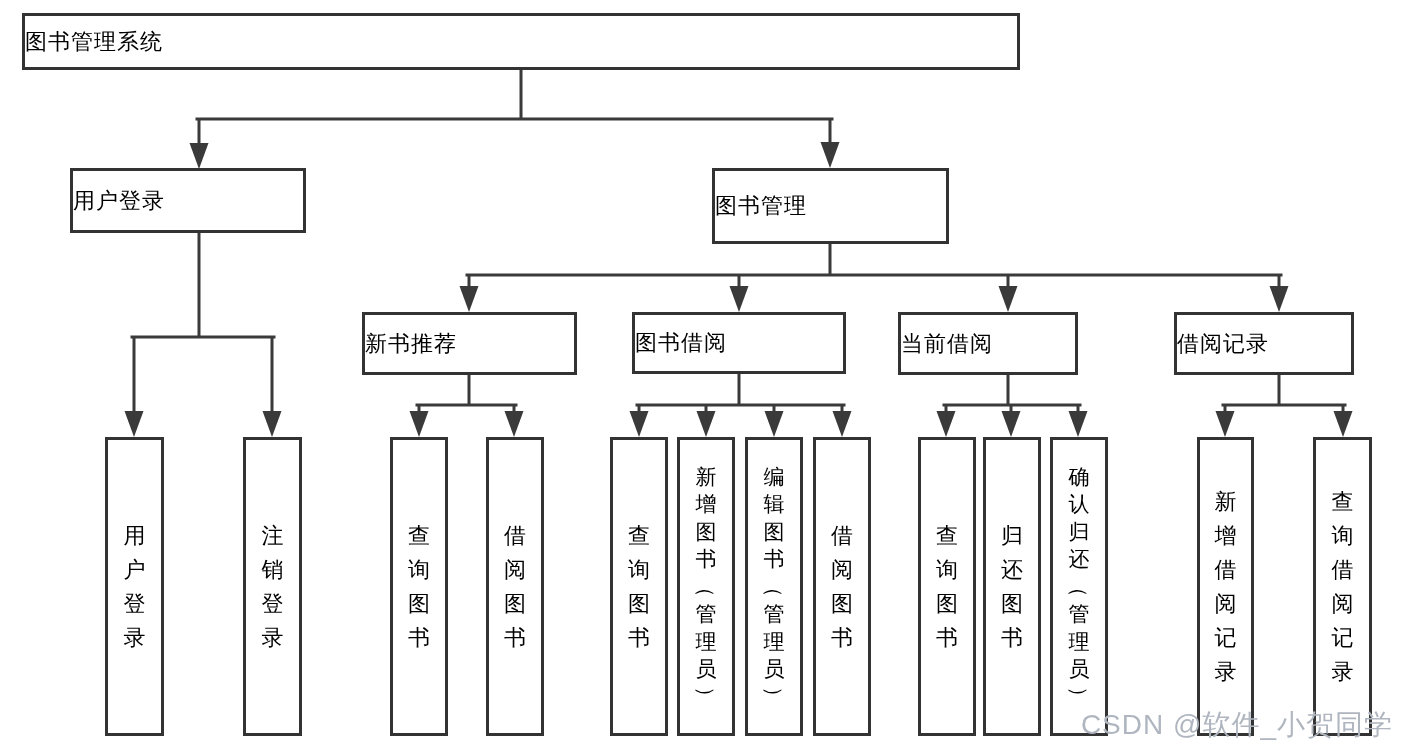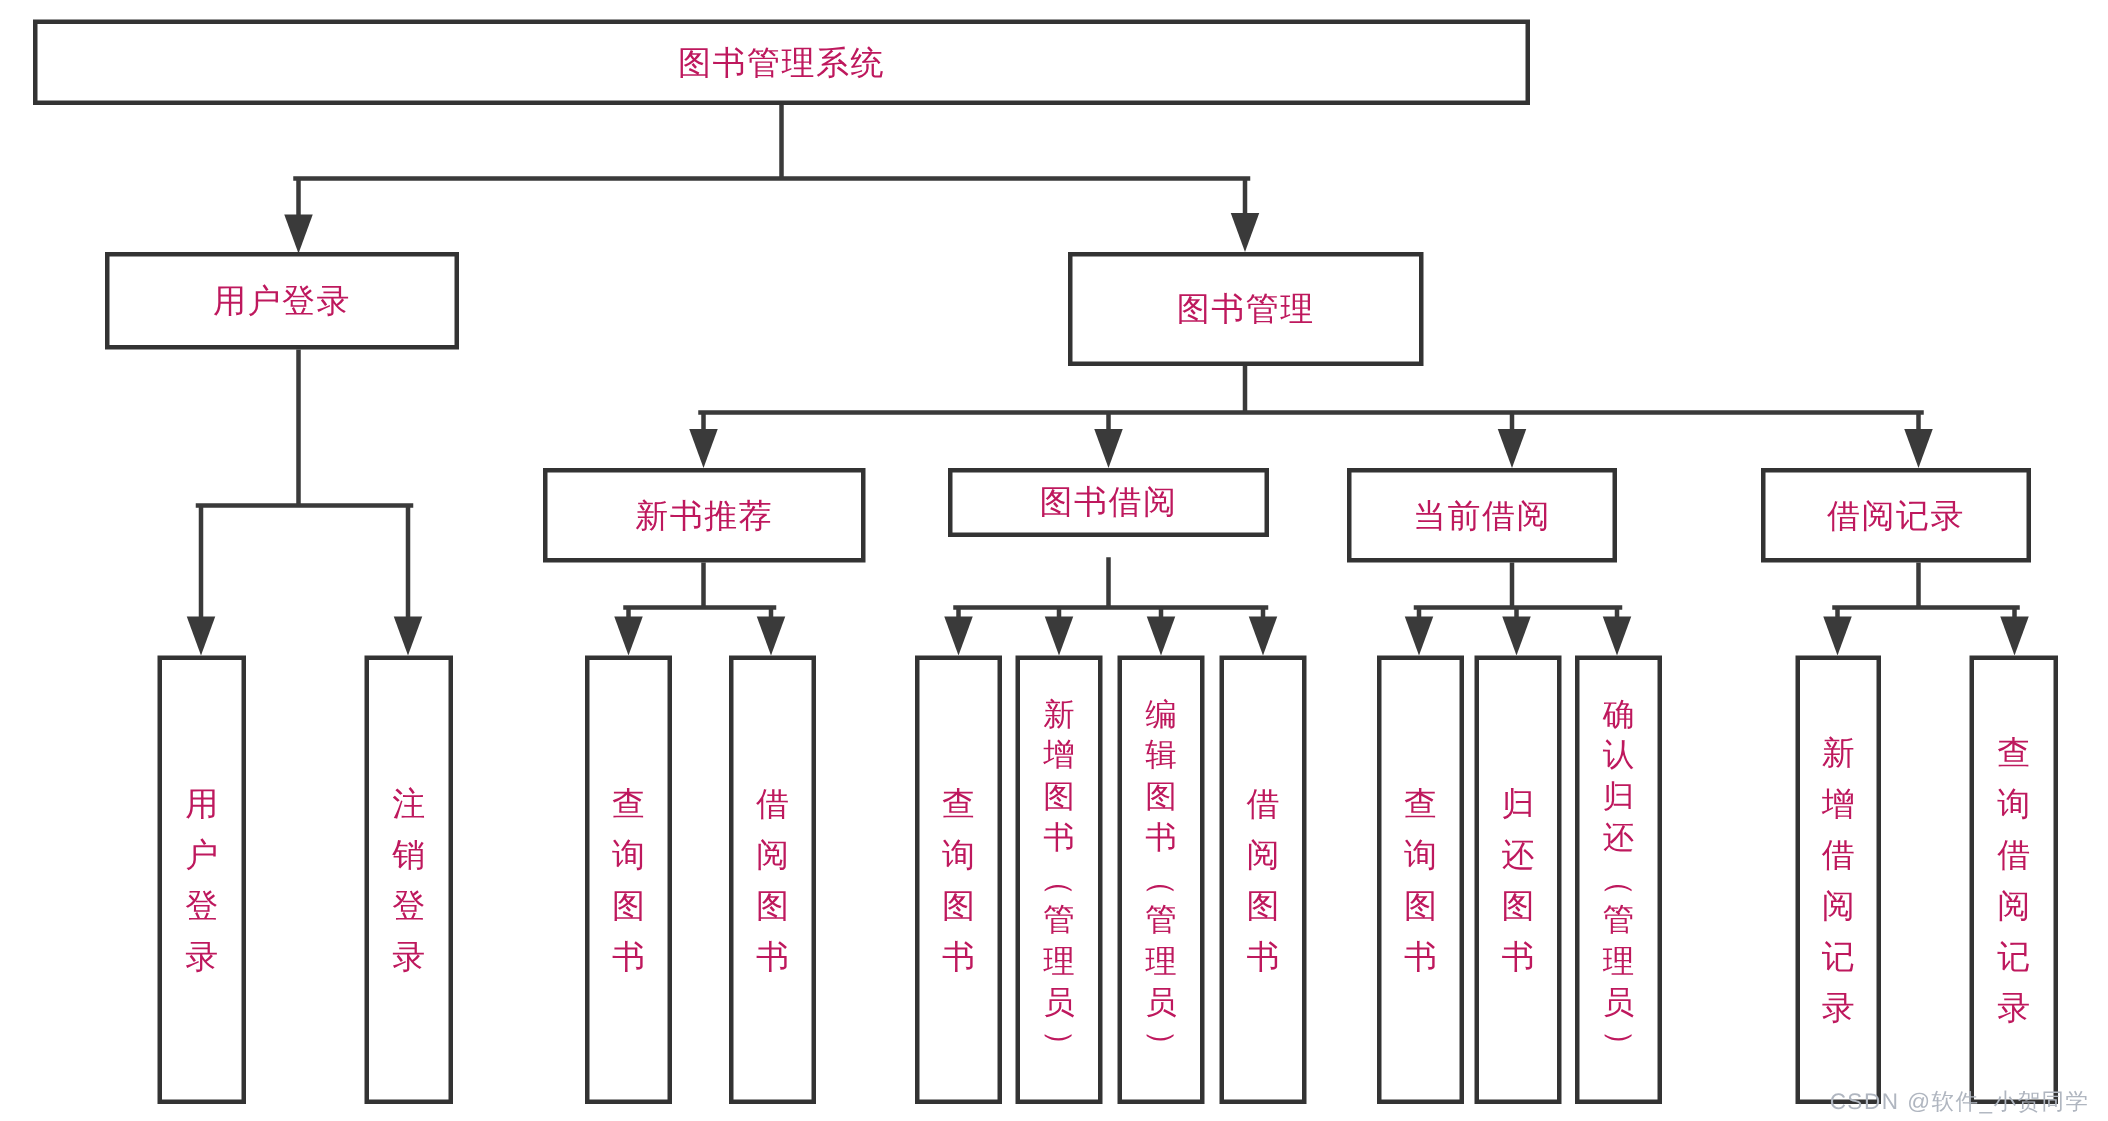--- a/index.html
+++ b/index.html
@@ -3,33 +3,33 @@
 <meta charset="utf-8">
 <style>
   html,body{margin:0;padding:0;background:#ffffff;}
   .canvas{
     position:relative;width:1405px;height:747px;background:#ffffff;
     font-family:"Liberation Sans","DejaVu Sans",sans-serif;overflow:hidden;
   }
   svg.connectors{position:absolute;left:0;top:0;z-index:0;}
   .node{
     position:absolute;box-sizing:border-box;border:3px solid #333333;background:#ffffff;
-    display:flex;align-items:center;justify-content:center;
-    font-size:22px;color:#be185d;z-index:1;letter-spacing:1px;
+    display:flex;align-items:center;justify-content:flex-start;
+    font-size:22px;color:#000000;z-index:1;letter-spacing:1px;
   }
   .leaf .vlabel{
     display:flex;flex-direction:column;align-items:center;justify-content:center;
     width:100%;height:100%;letter-spacing:0;
   }
   .vchar{display:block;height:34px;line-height:34px;font-size:22px;text-align:center;}
   .dense .vchar{height:27.5px;line-height:27.5px;font-size:21px;}
   .vchar.rot{transform:rotate(90deg);}
   .watermark{
     position:absolute;right:12px;bottom:3px;z-index:2;
-    color:#b0b6c0;font-size:15px;letter-spacing:1px;white-space:nowrap;
+    color:#b0b6c0;font-size:28px;letter-spacing:1px;white-space:nowrap;
   }
 </style>
 </head>
 <body>
 
 <div class="canvas">
 
   <svg class="connectors" width="1405" height="747" viewBox="0 0 1405 747">
     <g stroke="#3a3a3a" stroke-width="3" fill="none" stroke-linecap="square">
 
@@ -77,21 +77,21 @@
   <div class="node" style="left:70px;top:168px;width:236px;height:65px">
     <span>用户登录</span>
   </div>
   <div class="node" style="left:712px;top:168px;width:237px;height:76px">
     <span>图书管理</span>
   </div>
 
   <div class="node" style="left:362px;top:312px;width:215px;height:63px">
     <span>新书推荐</span>
   </div>
-  <div class="node" style="left:632px;top:312px;width:214px;height:46px">
+  <div class="node" style="left:632px;top:312px;width:214px;height:62px">
     <span>图书借阅</span>
   </div>
   <div class="node" style="left:898px;top:312px;width:180px;height:63px">
     <span>当前借阅</span>
   </div>
   <div class="node" style="left:1174px;top:312px;width:180px;height:63px">
     <span>借阅记录</span>
   </div>
 
   <div class="node leaf" style="left:105px;top:437px;width:59px;height:299px">

